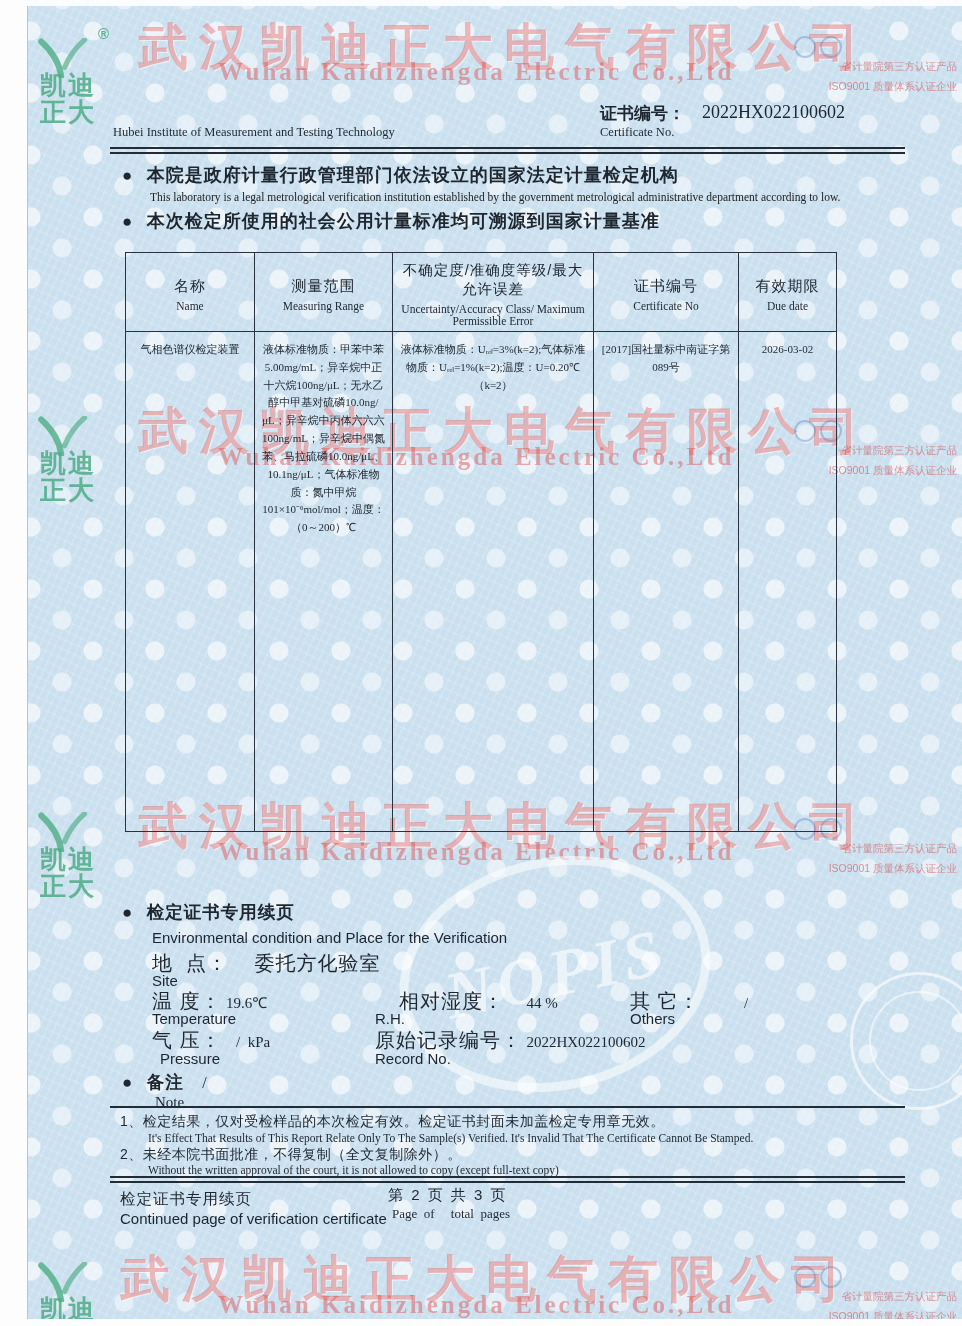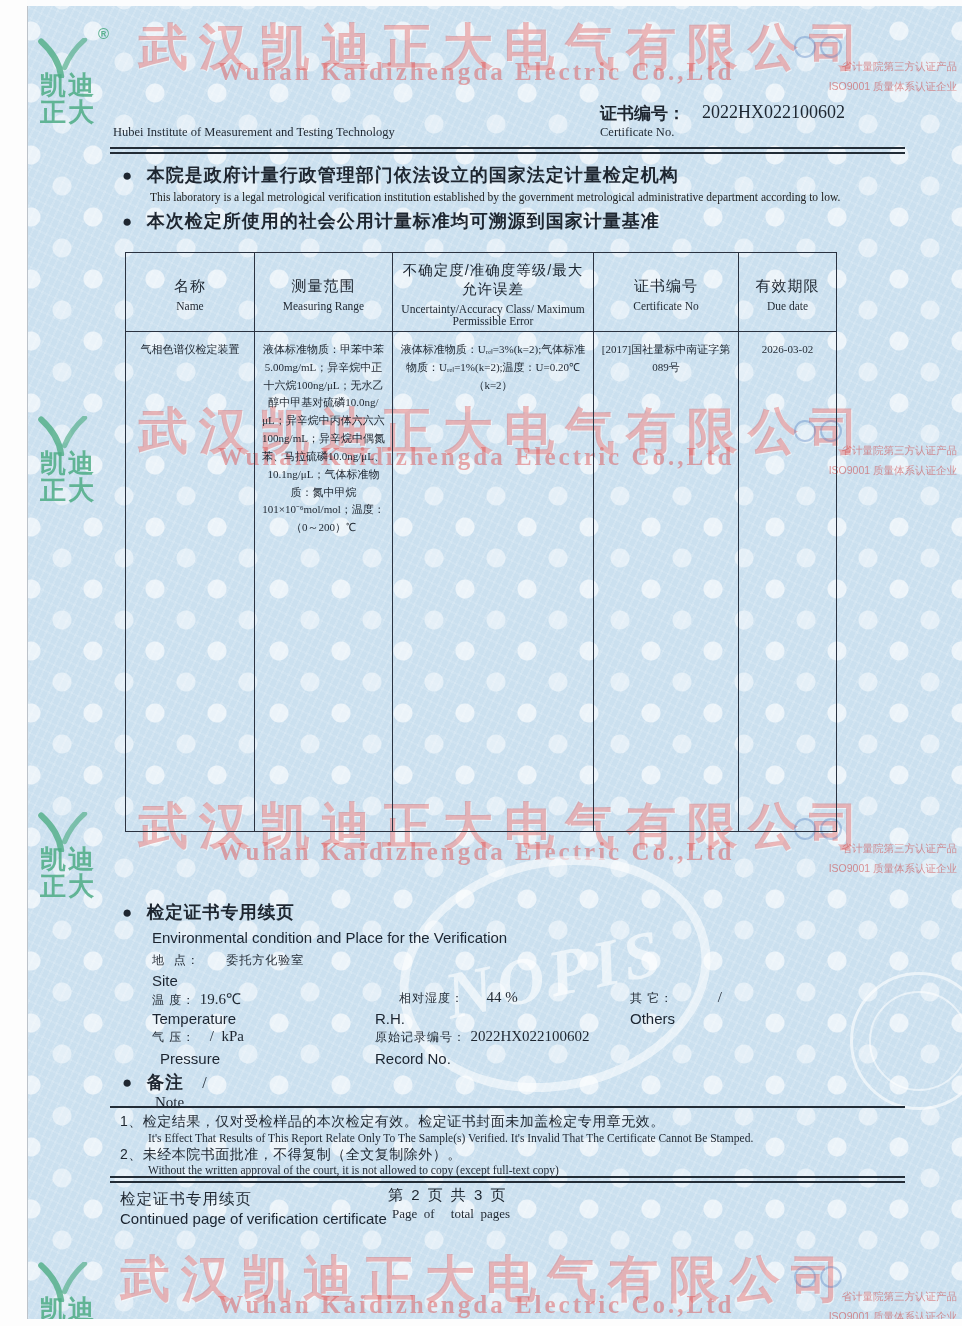--- a/index.html
+++ b/index.html
@@ -52,21 +52,21 @@
   #std-table{border-collapse:collapse;table-layout:fixed;width:711px;background:transparent;}
   #std-table td{border:1.5px solid #2a3240;vertical-align:top;padding:4px 5px;text-align:center;}
   #std-table .title-cell{padding:6px 4px 4px;}
   .tbl-title-cn{font-weight:bold;font-size:17.5px;letter-spacing:1px;}
   .tbl-title-en{font-family:"Liberation Serif",serif;font-size:11px;margin-top:3px;}
   .col-cn{font-size:15px;letter-spacing:1px;padding-top:4px;}
   .col-en{font-family:"Liberation Serif",serif;font-size:11.5px;margin-top:4px;}
   .hdr-cell{vertical-align:middle !important;}
   .body-cell{font-family:"Liberation Serif",serif;font-size:11px;line-height:1.62;padding-top:9px !important;}
   
-  .env-label{font-size:12px;letter-spacing:1px;}
+  .env-label{font-size:20px;letter-spacing:1px;}
   .env-value{font-family:"Liberation Serif",serif;font-size:15px;}
   .env-en{font-size:15px;color:#1b2430;}
   .note-cn{font-size:14px;letter-spacing:.5px;}
   .note-en{font-family:"Liberation Serif",serif;font-size:11.5px;}
   .pre{white-space:pre;}
 </style>
 </head>
 <body>
 
 <div id="page">

